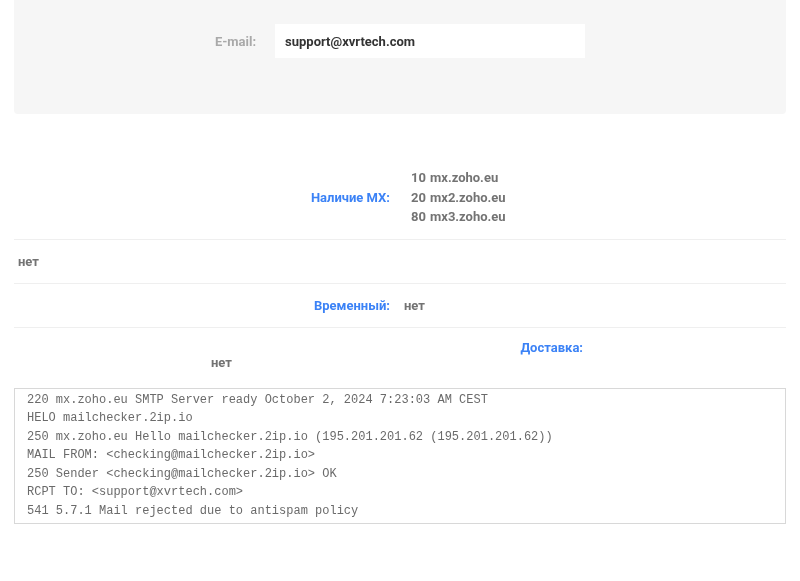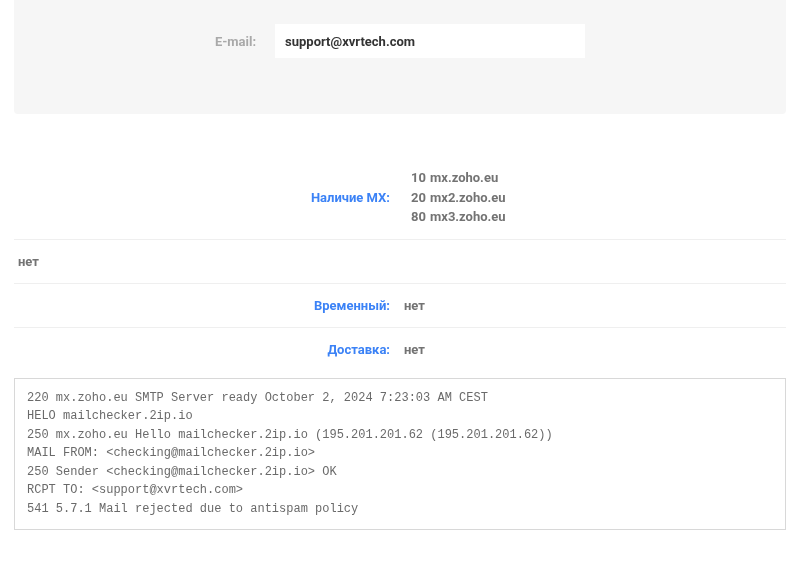--- a/index.html
+++ b/index.html
@@ -55,21 +55,21 @@
   .results {
     margin: 42px 14px 0;
   }
   .result-row {
     display: flex;
     border-bottom: 1px solid #efefef;
     padding: 12px 0;
     min-height: 44px;
     align-items: center;
   }
-  .result-row:last-of-type { border-bottom: none; }
+  .result-row:last-of-type { border-bottom: none; flex-direction: column; }
   .result-label {
     width: 50%;
     text-align: right;
     padding-right: 10px;
     color: #3b82f6;
     font-weight: 700;
     font-size: 13px;
   }
   .result-value {
     width: 50%;
@@ -79,21 +79,21 @@
     font-weight: 700;
     font-size: 13px;
   }
   .mx-list { line-height: 1.5; }
   .mx-item { display: block; }
   .mx-prio { display:inline-block; width: 22px; text-align:right; margin-right:4px; }
   .smtp-log {
     margin: 6px 14px 0;
     border: 1px solid #d8d8d8;
     background: #fff;
-    padding: 10px 12px;
+    padding: 2px 12px;
     font-family: ui-monospace, Menlo, Consolas, "Courier New", monospace;
     font-size: 12px;
     color: #6a6a6a;
     line-height: 1.55;
     white-space: pre;
     overflow: hidden;
   }
 </style>
 </head>
 <body>

